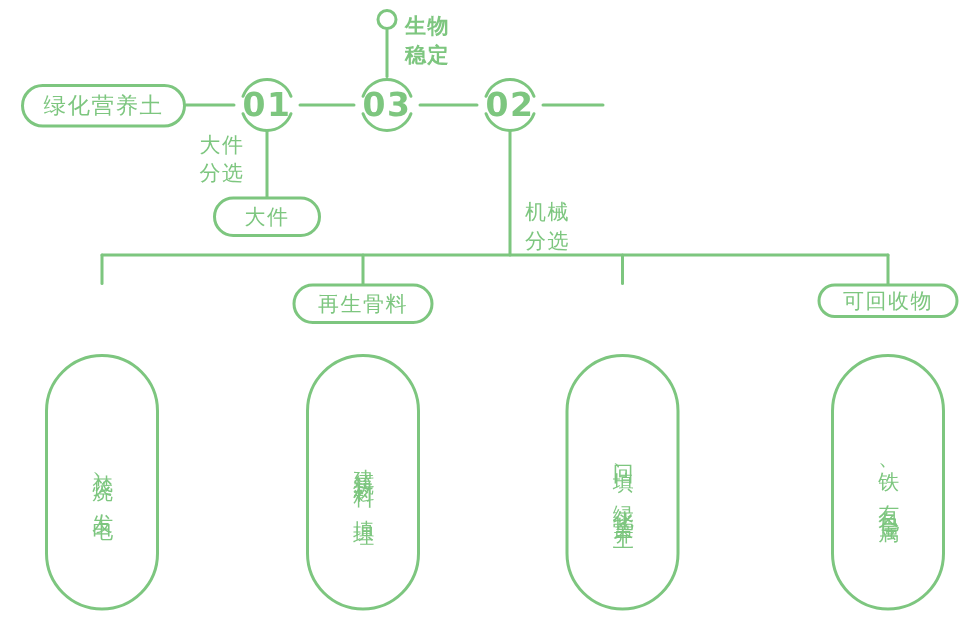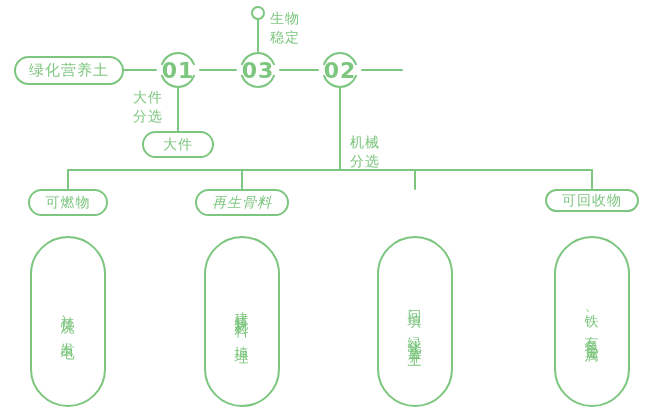--- a/index.html
+++ b/index.html
@@ -104,35 +104,32 @@
   </svg>
 
   <div class="pill root-pill" style="left:14px;top:56px;width:110px;height:29px;">
     <span>绿化营养土</span>
   </div>
 
   <div class="num" style="left:158px;top:58px;">01</div>
   <div class="num" style="left:238px;top:58px;">03</div>
   <div class="num" style="left:320px;top:58px;">02</div>
 
-  <div class="small-label" style="left:270px;top:9px;">生物
+  <div class="small-label" style="left:270px;top:9px;font-weight:bold;">生物
 稳定</div>
   <div class="small-label" style="left:133px;top:88px;">大件
 分选</div>
   <div class="small-label" style="left:350px;top:87px;margin-top:46px;">机械
 分选</div>
 
   <div class="pill" style="left:142px;top:131px;width:72px;height:27px;">
     <span>大件</span>
   </div>
 
-  <div class="pill" style="left:28px;top:189px;width:80px;height:27px;">
-    <span>可燃物</span>
-  </div>
-  <div class="pill" style="left:195px;top:189px;width:94px;height:27px;font-style:italic;">
+  <div class="pill" style="left:195px;top:189px;width:94px;height:27px;">
     <span>再生骨料</span>
   </div>
   <div class="pill" style="left:545px;top:189px;width:94px;height:23px;">
     <span>可回收物</span>
   </div>
 
   <div class="capsule" style="left:30px;">
     <span class="vtext">焚烧、发电</span>
   </div>
   <div class="capsule" style="left:204px;">

